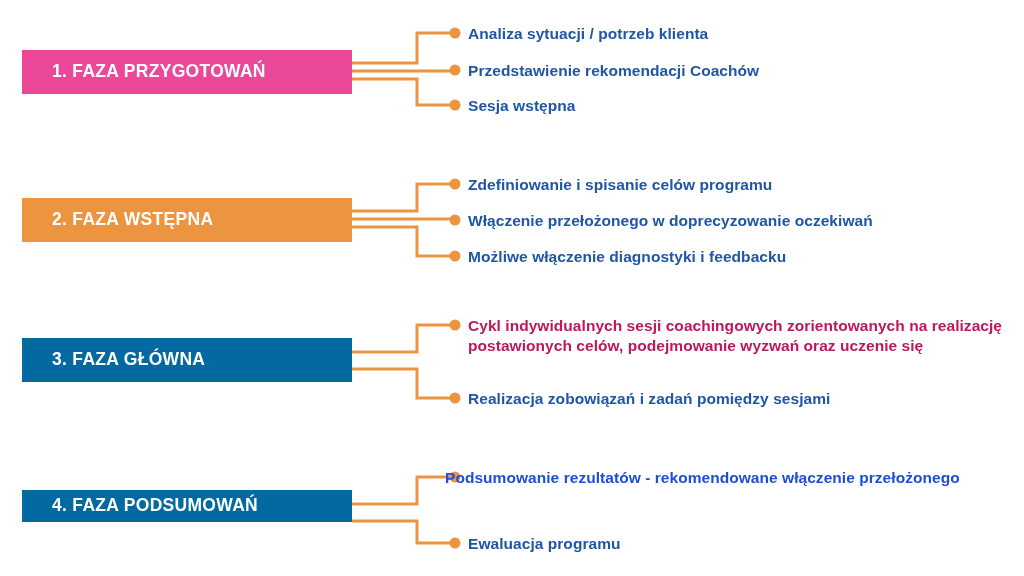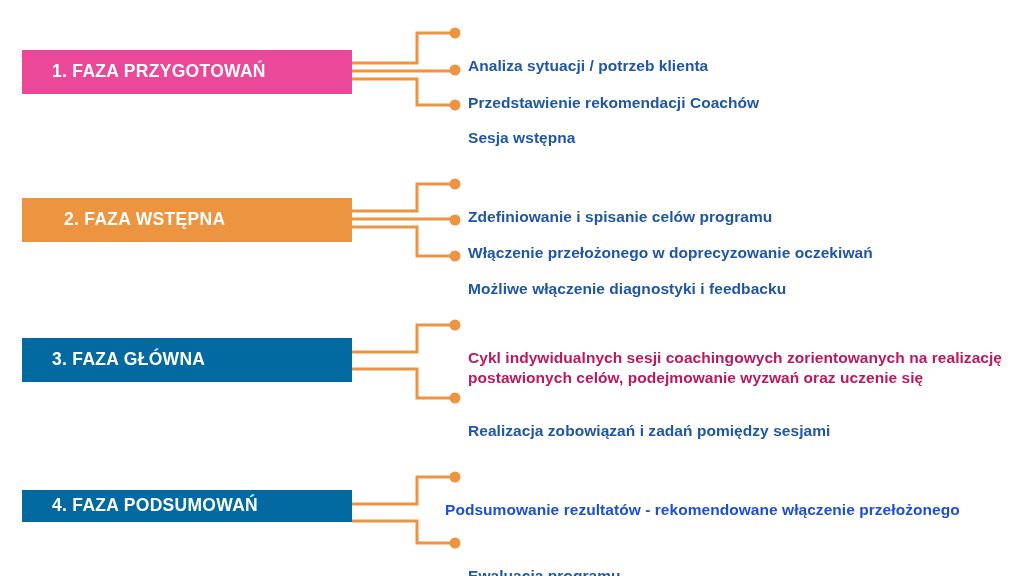--- a/index.html
+++ b/index.html
@@ -64,21 +64,20 @@
   }
 
   
   .item-text {
     position: absolute;
     color: #1F56A5;
     font-size: 15.5px;
     font-weight: bold;
     line-height: 20px;
     letter-spacing: 0.05px;
-    margin-top: 32px;
   }
 </style>
 </head>
 <body>
 
 <div id="diagram">
 
   <svg id="connectors" viewBox="0 0 1024 576" width="1024" height="576" xmlns="http://www.w3.org/2000/svg">
     <g id="connector-paths">
         <path d="M 352 63 L 417 63 L 417 33 L 452 33" stroke="#ED9440"></path>
@@ -104,21 +103,21 @@
         <circle cx="455" cy="477" r="5.5" fill="#ED9440"></circle>
         <circle cx="455" cy="543" r="5.5" fill="#ED9440"></circle>
       </g>
   </svg>
 
   <div id="phase-boxes">
       <div class="phase-box" style="left: 22px; top: 50px; width: 330px; height: 44px; background: #ec4899;">
         <span class="phase-label" style="color: rgb(255, 255, 255);">1. FAZA PRZYGOTOWAŃ</span>
       </div>
       <div class="phase-box" style="left: 22px; top: 198px; width: 330px; height: 44px; background: rgb(237, 148, 64);">
-        <span class="phase-label" style="color: rgb(255, 255, 255); margin-left: 12px;">2. FAZA WSTĘPNA</span>
+        <span class="phase-label" style="color: rgb(255, 255, 255);">2. FAZA WSTĘPNA</span>
       </div>
       <div class="phase-box" style="left: 22px; top: 338px; width: 330px; height: 44px; background: #0369a1;">
         <span class="phase-label" style="color: rgb(255, 255, 255);">3. FAZA GŁÓWNA</span>
       </div>
       <div class="phase-box" style="left: 22px; top: 490px; width: 330px; height: 32px; background: #0369a1;">
         <span class="phase-label" style="color: rgb(255, 255, 255);">4. FAZA PODSUMOWAŃ</span>
       </div>
     </div>
   <div id="item-texts">
       <div class="item-text" style="left: 468px; top: 24px; color: rgb(31, 86, 165); max-width: 542px;">Analiza sytuacji / potrzeb klienta</div>

